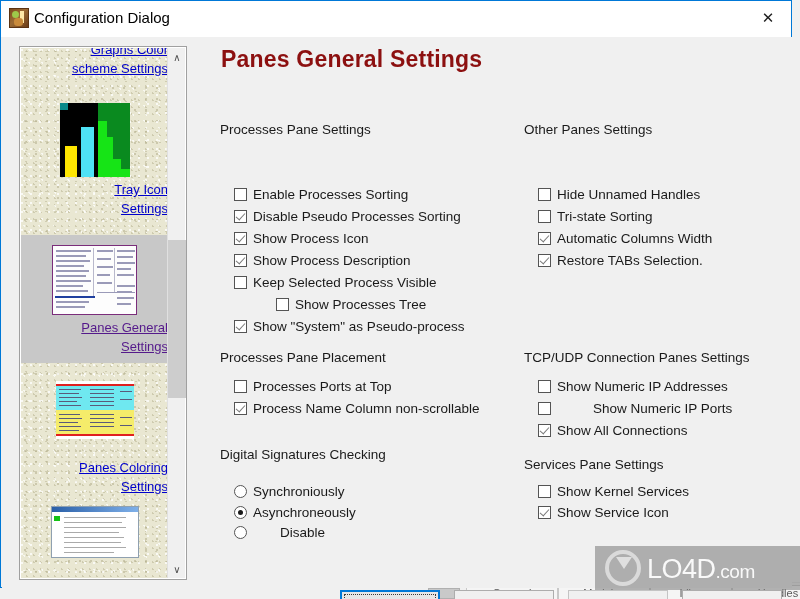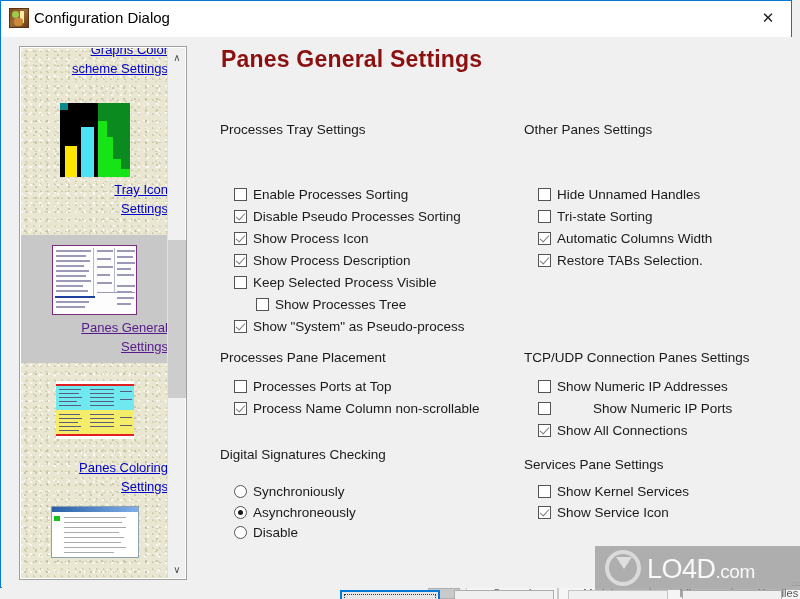--- a/index.html
+++ b/index.html
@@ -427,42 +427,42 @@
         <div class="sb-btn" id="sb-up">∧</div>
         <div id="sb-thumb"></div>
         <div class="sb-btn" id="sb-down">∨</div>
       </div>
     </div>
 
     <div id="content">
 
       <div id="page-title">Panes General Settings</div>
 
-      <div class="group-label" style="left:18px;top:85px;">Processes Tray Settings</div>
+      <div class="group-label" style="left:18px;top:85px;">Processes Pane Settings</div>
       <div class="opt-row" style="left:32px;top:150px;">
         <span class="cbox"></span>
         <span class="opt-label">Enable Processes Sorting</span>
       </div>
       <div class="opt-row" style="left:32px;top:172px;">
         <span class="cbox checked"></span>
         <span class="opt-label">Disable Pseudo Processes Sorting</span>
       </div>
       <div class="opt-row" style="left:32px;top:194px;">
         <span class="cbox checked"></span>
         <span class="opt-label">Show Process Icon</span>
       </div>
       <div class="opt-row" style="left:32px;top:216px;">
         <span class="cbox checked"></span>
         <span class="opt-label">Show Process Description</span>
       </div>
       <div class="opt-row" style="left:32px;top:238px;">
         <span class="cbox"></span>
         <span class="opt-label">Keep Selected Process Visible</span>
       </div>
-      <div class="opt-row" style="left:16px;top:260px;padding-left:38px;">
+      <div class="opt-row" style="left:36px;top:260px;padding-left:38px;">
         <span class="cbox"></span>
         <span class="opt-label">Show Processes Tree</span>
       </div>
       <div class="opt-row" style="left:32px;top:282px;">
         <span class="cbox checked"></span>
         <span class="opt-label">Show "System" as Pseudo-process</span>
       </div>
 
       <div class="group-label" style="left:18px;top:313px;">Processes Pane Placement</div>
       <div class="opt-row" style="left:32px;top:342px;">
@@ -476,21 +476,21 @@
 
       <div class="group-label" style="left:18px;top:410px;">Digital Signatures Checking</div>
       <div class="opt-row" style="left:32px;top:447px;">
         <span class="rdo"></span>
         <span class="opt-label">Synchroniously</span>
       </div>
       <div class="opt-row" style="left:32px;top:468px;">
         <span class="rdo checked"></span>
         <span class="opt-label">Asynchroneously</span>
       </div>
-      <div class="opt-row" style="left:32px;top:488px;">
+      <div class="opt-row" style="left:32px;top:488px;gap:27px;">
         <span class="rdo"></span>
         <span class="opt-label">Disable</span>
       </div>
 
       <div class="group-label" style="left:322px;top:85px;">Other Panes Settings</div>
       <div class="opt-row" style="left:336px;top:150px;">
         <span class="cbox"></span>
         <span class="opt-label">Hide Unnamed Handles</span>
       </div>
       <div class="opt-row" style="left:336px;top:172px;">

